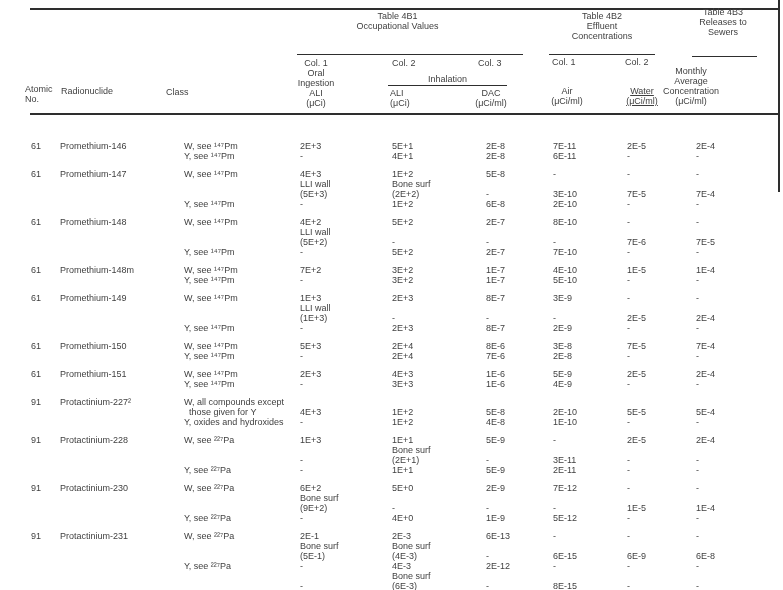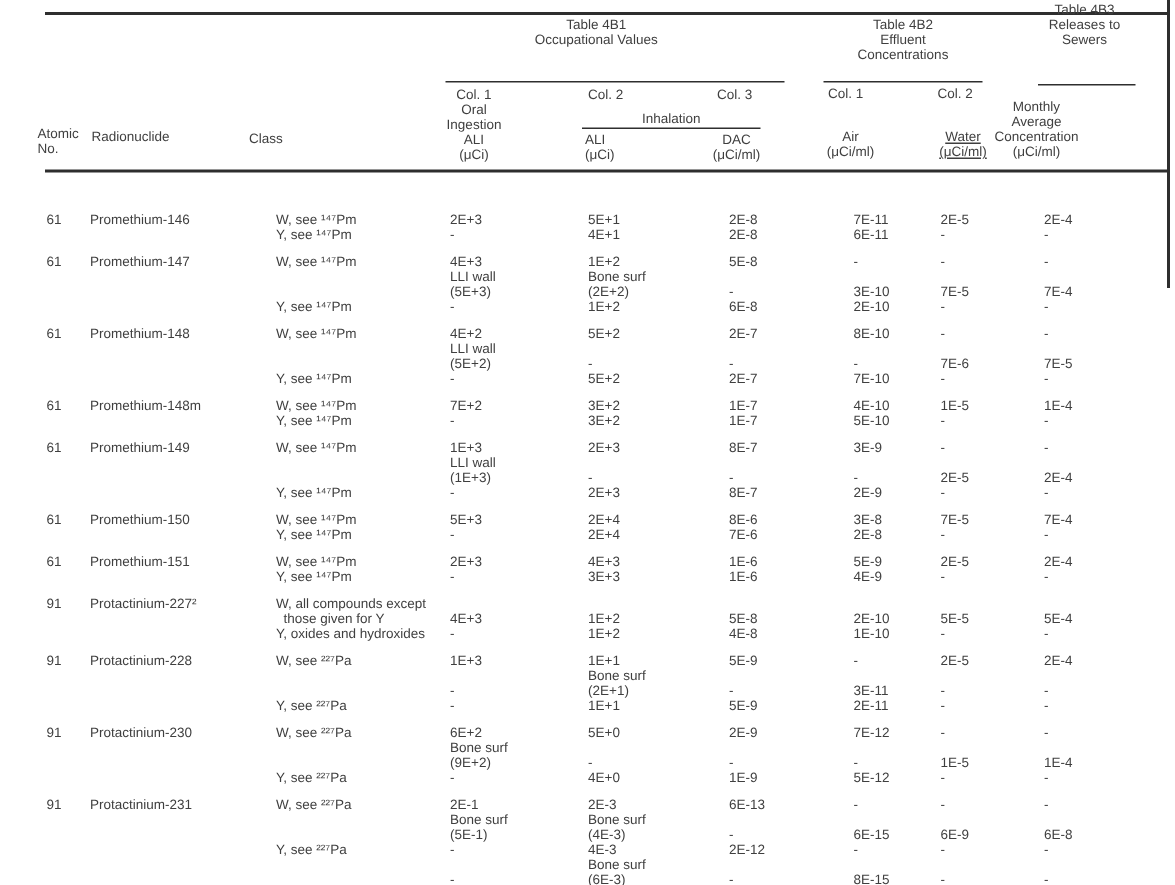--- a/index.html
+++ b/index.html
@@ -15,21 +15,21 @@
   .block{margin-top:8px;}
   .block:first-child{margin-top:0;}
   .row{position:relative;height:10px;}
   .cell{position:absolute;top:0;white-space:pre;}
   .c0{left:31px;}
   .c1{left:60px;}
   .c2{left:164px;margin-left:20px;}
   .c3{left:300px;}
   .c4{left:392px;}
   .c5{left:486px;}
-  .c6{left:553px;margin-left:16px;}
+  .c6{left:553px;}
   .c7{left:627px;}
   .c8{left:696px;}
 </style>
 </head>
 <body>
 
 <div class="page">
 
   <div class="rule" style="top:8px;left:30px;width:750px;height:2px;"></div>
   <div class="rule" style="top:113px;left:30px;width:750px;height:2px;"></div>
@@ -62,21 +62,21 @@
   <div class="hlabel center" style="top:11px;left:548px;width:108px;">Table 4B2
 Effluent
 Concentrations</div>
   <div class="hlabel" style="top:57px;left:552px;">Col. 1</div>
   <div class="hlabel" style="top:57px;left:625px;">Col. 2</div>
   <div class="hlabel center" style="top:86px;left:544px;width:46px;">Air
 (μCi/ml)</div>
   <div class="hlabel center" style="top:86px;left:616px;width:52px;text-decoration:underline;">Water
 (μCi/ml)</div>
 
-  <div class="hlabel center" style="top:1px;left:682px;width:82px;">Table 4B3
+  <div class="hlabel center" style="top:7px;left:682px;width:82px;">Table 4B3
 Releases to
 Sewers</div>
   <div class="hlabel center" style="top:66px;left:648px;width:86px;">Monthly
 Average
 Concentration
 (μCi/ml)</div>
 
   <div id="rows">
       <div class="block">
     <div class="row">

